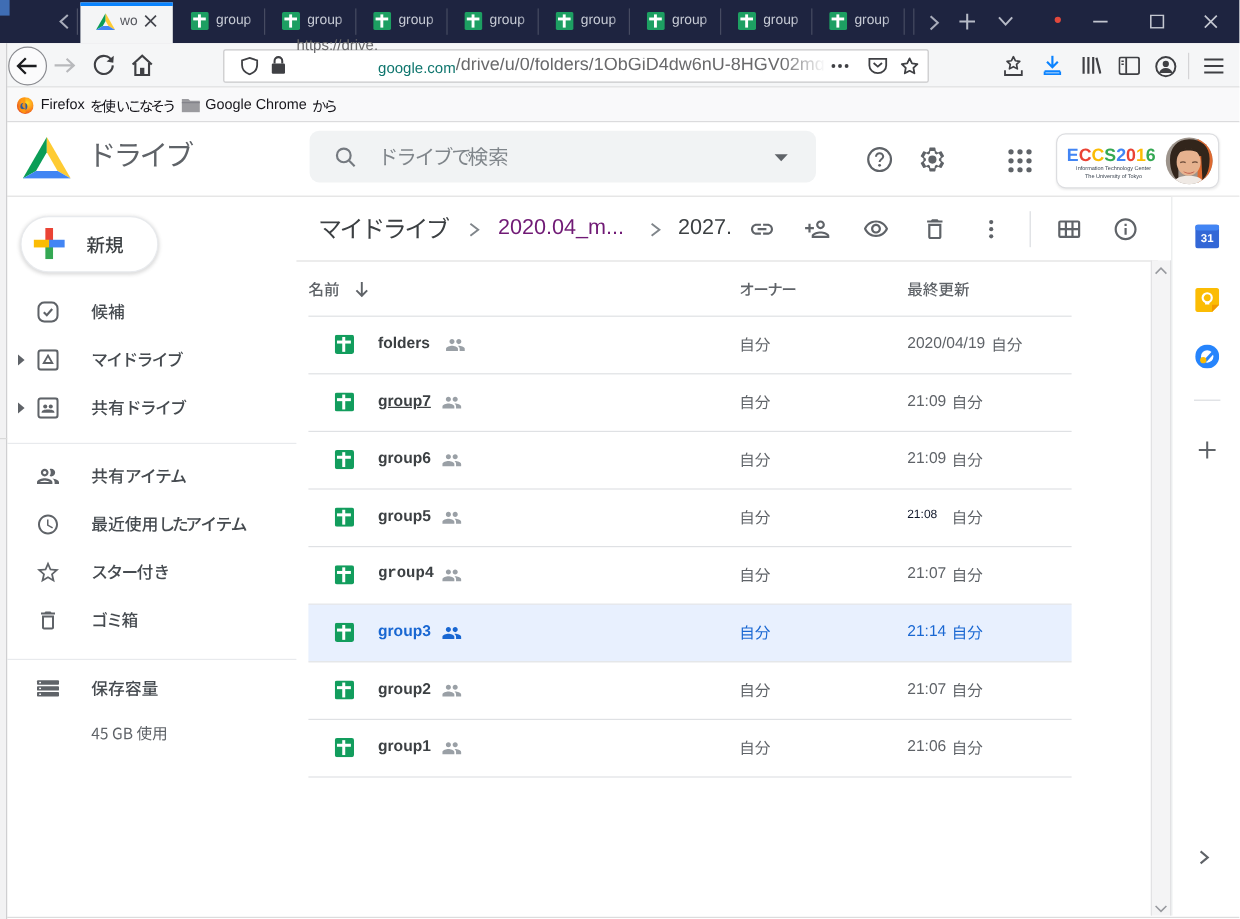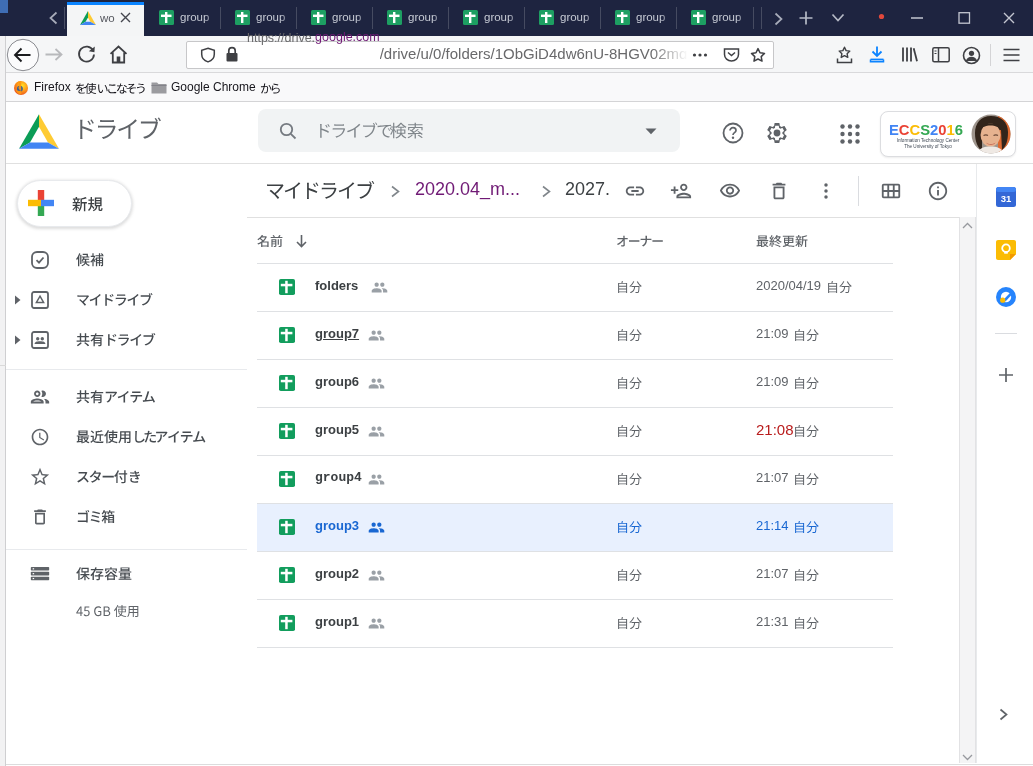--- a/index.html
+++ b/index.html
@@ -119,21 +119,21 @@
   </svg>
 <div class="a" style="left:186px;top:41px;width:588px;height:28px;background:#fff;border:1px solid #c7c7c9;border-radius:2px;box-sizing:border-box"></div>
 <svg class="a" style="left:200px;top:47px;" width="16" height="16" viewBox="0 0 16 16">
     <path d="M8 1.2 L14.3 3.4 V7.2 C14.3 11 11.7 13.7 8 14.9 C4.3 13.7 1.7 11 1.7 7.2 V3.4 Z" fill="none" stroke="#3f4044" stroke-width="1.5"></path>
   </svg>
 <svg class="a" style="left:225px;top:46px;" width="14" height="17" viewBox="0 0 14 17">
     <rect x="1.5" y="7" width="11" height="8.5" rx="1" fill="#3f4044"></rect>
     <path d="M3.8 7 V4.8 A3.2 3.2 0 0 1 10.2 4.8 V7" fill="none" stroke="#3f4044" stroke-width="1.7"></path>
   </svg>
 <div class="a" style="left:247.0px;top:33px;font-size:12.5px;line-height:11.3px;color:#69696b;">https://drive.</div>
-<div class="a" style="left:315.084716796875px;top:32px;font-size:12.5px;line-height:11.3px;color:#701a75;">google.com</div>
+<div class="a" style="left:315.084716796875px;top:52px;font-size:12.5px;line-height:11.3px;color:#0f766e;">google.com</div>
 <div class="a" style="left:379.708740234375px;top:48.2px;font-size:15px;line-height:11.3px;color:#69696b;width:308px;overflow:hidden;-webkit-mask-image:linear-gradient(90deg,#000 88%,transparent);mask-image:linear-gradient(90deg,#000 88%,transparent)">/drive/u/0/folders/1ObGiD4dw6nU-8HGV02mq</div>
 <svg class="a" style="left:692px;top:52px;" width="16" height="6" viewBox="0 0 16 6">
     <circle cx="2.5" cy="3" r="1.6" fill="#3f4044"></circle>
     <circle cx="8" cy="3" r="1.6" fill="#3f4044"></circle>
     <circle cx="13.5" cy="3" r="1.6" fill="#3f4044"></circle>
   </svg>
 <svg class="a" style="left:723px;top:47px;" width="17" height="16" viewBox="0 0 17 16">
     <path d="M1.5 2 H15.5 V7.5 A7 6.5 0 0 1 1.5 7.5 Z" fill="none" stroke="#3f4044" stroke-width="1.5"></path>
     <path d="M5 5.5 L8.5 8.5 L12 5.5" fill="none" stroke="#3f4044" stroke-width="1.5"></path>
   </svg>
@@ -449,21 +449,21 @@
     <rect x="6.2" y="1.8" width="2.5" height="12.4" fill="#fff"></rect>
     <rect x="1.8" y="4.8" width="11.6" height="2.5" fill="#fff"></rect>
   </svg>
 <div class="a" style="left:315px;top:423.7px;font-size:13px;line-height:11.8px;color:#3c4043;font-weight:700;text-align:center;">group5</div>
 <svg class="a" style="left:368.052734375px;top:423px;" width="17" height="17" viewBox="0 0 24 24">
     <path d="M16 11c1.66 0 2.99-1.34 2.99-3S17.66 5 16 5c-1.66 0-3 1.34-3 3s1.34 3 3 3zm-8 0c1.66 0 2.99-1.34 2.99-3S9.66 5 8 5C6.34 5 5 6.34 5 8s1.34 3 3 3zm0 2c-2.33 0-7 1.17-7 3.5V19h14v-2.5c0-2.33-4.67-3.5-7-3.5zm8 0c-.29 0-.62.02-.97.05 1.16.84 1.97 1.97 1.97 3.45V19h6v-2.5c0-2.33-4.67-3.5-7-3.5z" fill="#9aa0a6"></path>
   </svg>
 <svg class="a" style="left:616px;top:435.8px;overflow:visible" width="1" height="1">
     <use href="#j_jibun" fill="#5f6368"></use>
   </svg>
-<div class="a" style="left:756px;top:423.7px;font-size:15px;line-height:11.8px;color:#b91c1c;">21:08</div>
+<div class="a" style="left:756px;top:423.7px;font-size:10px;line-height:11.8px;color:#0f172a;">21:08</div>
 <svg class="a" style="left:793.03173828125px;top:435.8px;overflow:visible" width="1" height="1">
     <use href="#j_jibun" fill="#5f6368"></use>
   </svg>
 <div class="a" style="left:257px;top:503px;width:636px;height:1px;background:#dfe1e4;"></div>
 <svg class="a" style="left:279px;top:471px;" width="16" height="16" viewBox="0 0 16 16">
     <rect width="16" height="16" rx="1.8" fill="#129d5d"></rect>
     <rect x="6.2" y="1.8" width="2.5" height="12.4" fill="#fff"></rect>
     <rect x="1.8" y="4.8" width="11.6" height="2.5" fill="#fff"></rect>
   </svg>
 <div class="a" style="left:315px;top:471.7px;font-size:13px;line-height:11.8px;color:#3c4043;font-weight:700;font-family:Liberation Mono, monospace;">group4</div>
@@ -518,21 +518,21 @@
     <rect x="6.2" y="1.8" width="2.5" height="12.4" fill="#fff"></rect>
     <rect x="1.8" y="4.8" width="11.6" height="2.5" fill="#fff"></rect>
   </svg>
 <div class="a" style="left:315px;top:615.7px;font-size:13px;line-height:11.8px;color:#3c4043;font-weight:700;">group1</div>
 <svg class="a" style="left:368.052734375px;top:615px;" width="17" height="17" viewBox="0 0 24 24">
     <path d="M16 11c1.66 0 2.99-1.34 2.99-3S17.66 5 16 5c-1.66 0-3 1.34-3 3s1.34 3 3 3zm-8 0c1.66 0 2.99-1.34 2.99-3S9.66 5 8 5C6.34 5 5 6.34 5 8s1.34 3 3 3zm0 2c-2.33 0-7 1.17-7 3.5V19h14v-2.5c0-2.33-4.67-3.5-7-3.5zm8 0c-.29 0-.62.02-.97.05 1.16.84 1.97 1.97 1.97 3.45V19h6v-2.5c0-2.33-4.67-3.5-7-3.5z" fill="#9aa0a6"></path>
   </svg>
 <svg class="a" style="left:616px;top:627.8px;overflow:visible" width="1" height="1">
     <use href="#j_jibun" fill="#5f6368"></use>
   </svg>
-<div class="a" style="left:756px;top:615.7px;font-size:13px;line-height:11.8px;color:#5f6368;">21:31</div>
+<div class="a" style="left:756px;top:615.7px;font-size:13px;line-height:11.8px;color:#5f6368;">21:06</div>
 <svg class="a" style="left:793.03173828125px;top:627.8px;overflow:visible" width="1" height="1">
     <use href="#j_jibun" fill="#5f6368"></use>
   </svg>
 <div class="a" style="left:959px;top:217px;width:17px;height:546px;background:#f4f4f5;border-left:1px solid #e2e2e4;border-right:1px solid #e2e2e4;box-sizing:border-box"></div>
 <svg class="a" style="left:962px;top:222px;" width="11" height="8" viewBox="0 0 11 8">
     <path d="M1 6 L5.5 1.5 L10 6" fill="none" stroke="#97999e" stroke-width="1.3"></path>
   </svg>
 <svg class="a" style="left:962px;top:753px;" width="11" height="8" viewBox="0 0 11 8">
     <path d="M1 2 L5.5 6.5 L10 2" fill="none" stroke="#97999e" stroke-width="1.3"></path>
   </svg>

